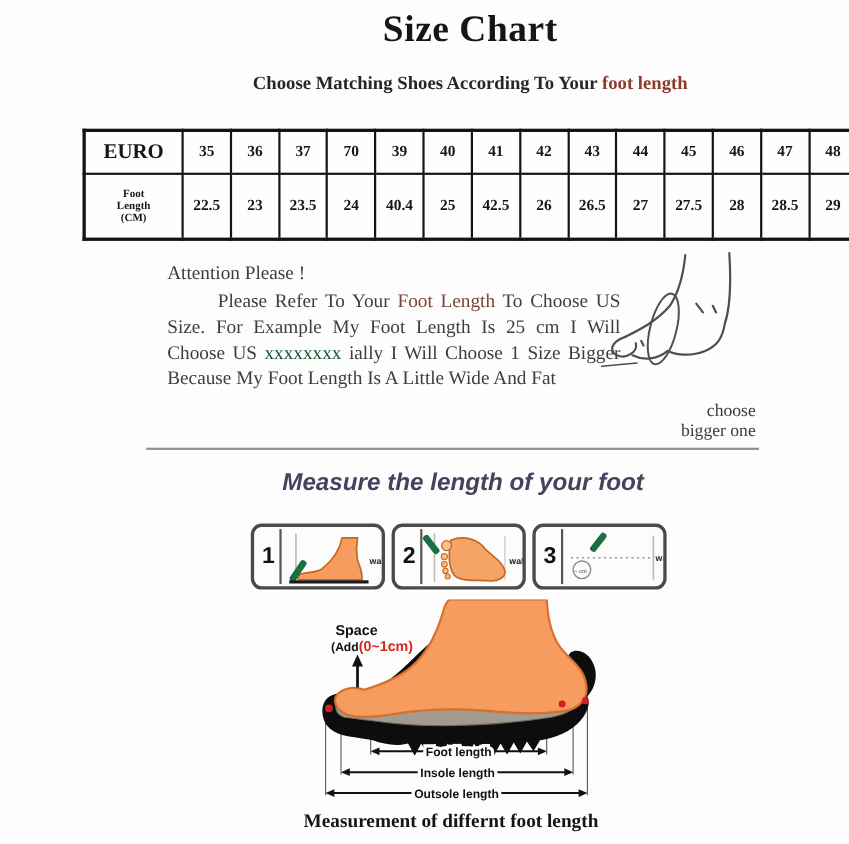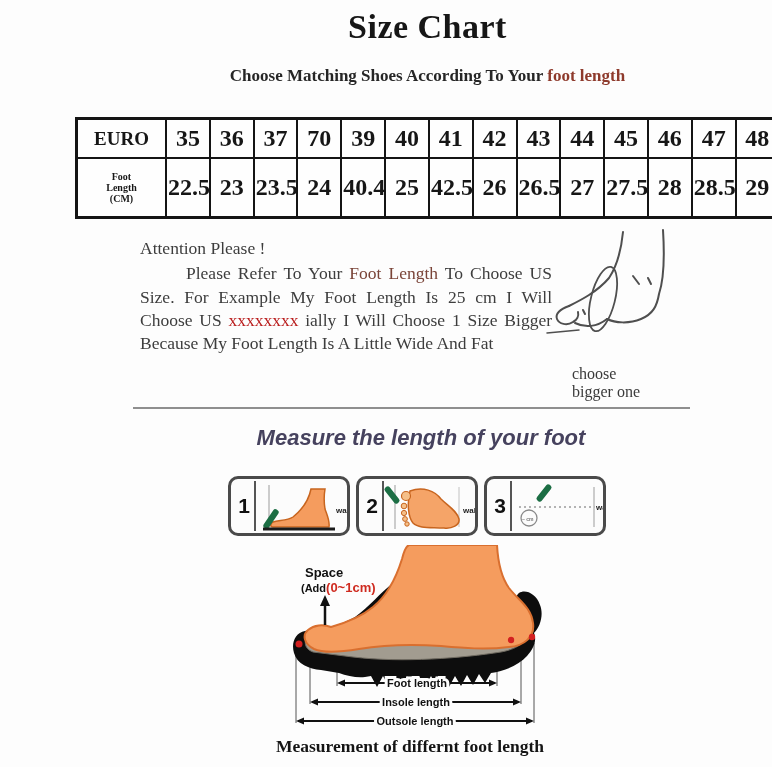--- a/index.html
+++ b/index.html
@@ -9,37 +9,37 @@
 
   
   #title{left:80px;top:8px;width:695px;text-align:center;font-size:34px;font-weight:bold;color:#161616;letter-spacing:.5px;}
   #subtitle{left:80px;top:66px;width:695px;text-align:center;font-size:17px;font-weight:bold;color:#262626;}
   #subtitle .red{color:#8e3a2c;}
 
   
   #size-table{left:75px;top:117px;border-collapse:collapse;table-layout:fixed;width:706px;background:#fefefe;}
   #size-table, #size-table td{border:2px solid #141414;}
   #size-table{border-width:3px;}
-  #size-table td{text-align:center;font-weight:bold;font-size:24px;color:#161616;padding:0 1px;overflow:hidden;}
+  #size-table td{text-align:center;font-weight:bold;font-size:14px;color:#161616;padding:0 1px;overflow:hidden;}
   #size-table tr.r1 td{height:37px;}
   #size-table tr.r2 td{height:57px;}
   #size-table td.hdr1{width:85px;font-size:19px;}
   #size-table td.hdr2{font-size:10px;line-height:1.1;text-align:center;}
 
   
-  #attention{left:140px;top:237px;width:412px;font-size:17.5px;color:#3d3d3d;line-height:1.33;}
+  #attention{left:152px;top:237px;width:412px;font-size:17.5px;color:#3d3d3d;line-height:1.33;}
   #attention .att-head{margin-bottom:2px;}
   #attention p{margin:0;text-align:justify;text-indent:46px;}
   #attention .seg-fl{color:#7a4438;}
-  #attention .seg-red{color:#b91c1c;}
+  #attention .seg-red{color:#14532d;}
 
   
   #ankle-art{left:545px;top:226px;}
 
-  #choose-note{left:572px;top:365px;width:115px;text-align:left;font-size:16px;color:#3a3a3a;line-height:1.15;}
+  #choose-note{left:572px;top:365px;width:115px;text-align:right;font-size:16px;color:#3a3a3a;line-height:1.15;}
 
   #divider{left:133px;top:407px;width:557px;border-top:2px solid #8f8f8f;height:0;}
 
   #measure-heading{left:50px;top:425px;width:742px;text-align:center;
       font-family:"Liberation Sans", sans-serif;font-weight:bold;font-style:italic;
       font-size:22px;color:#46425e;}
 
   
   #steps{left:228px;top:476px;display:flex;gap:6px;}
   .panel{position:relative;width:122px;height:60px;border:3px solid #4a4a4a;border-radius:10px;

